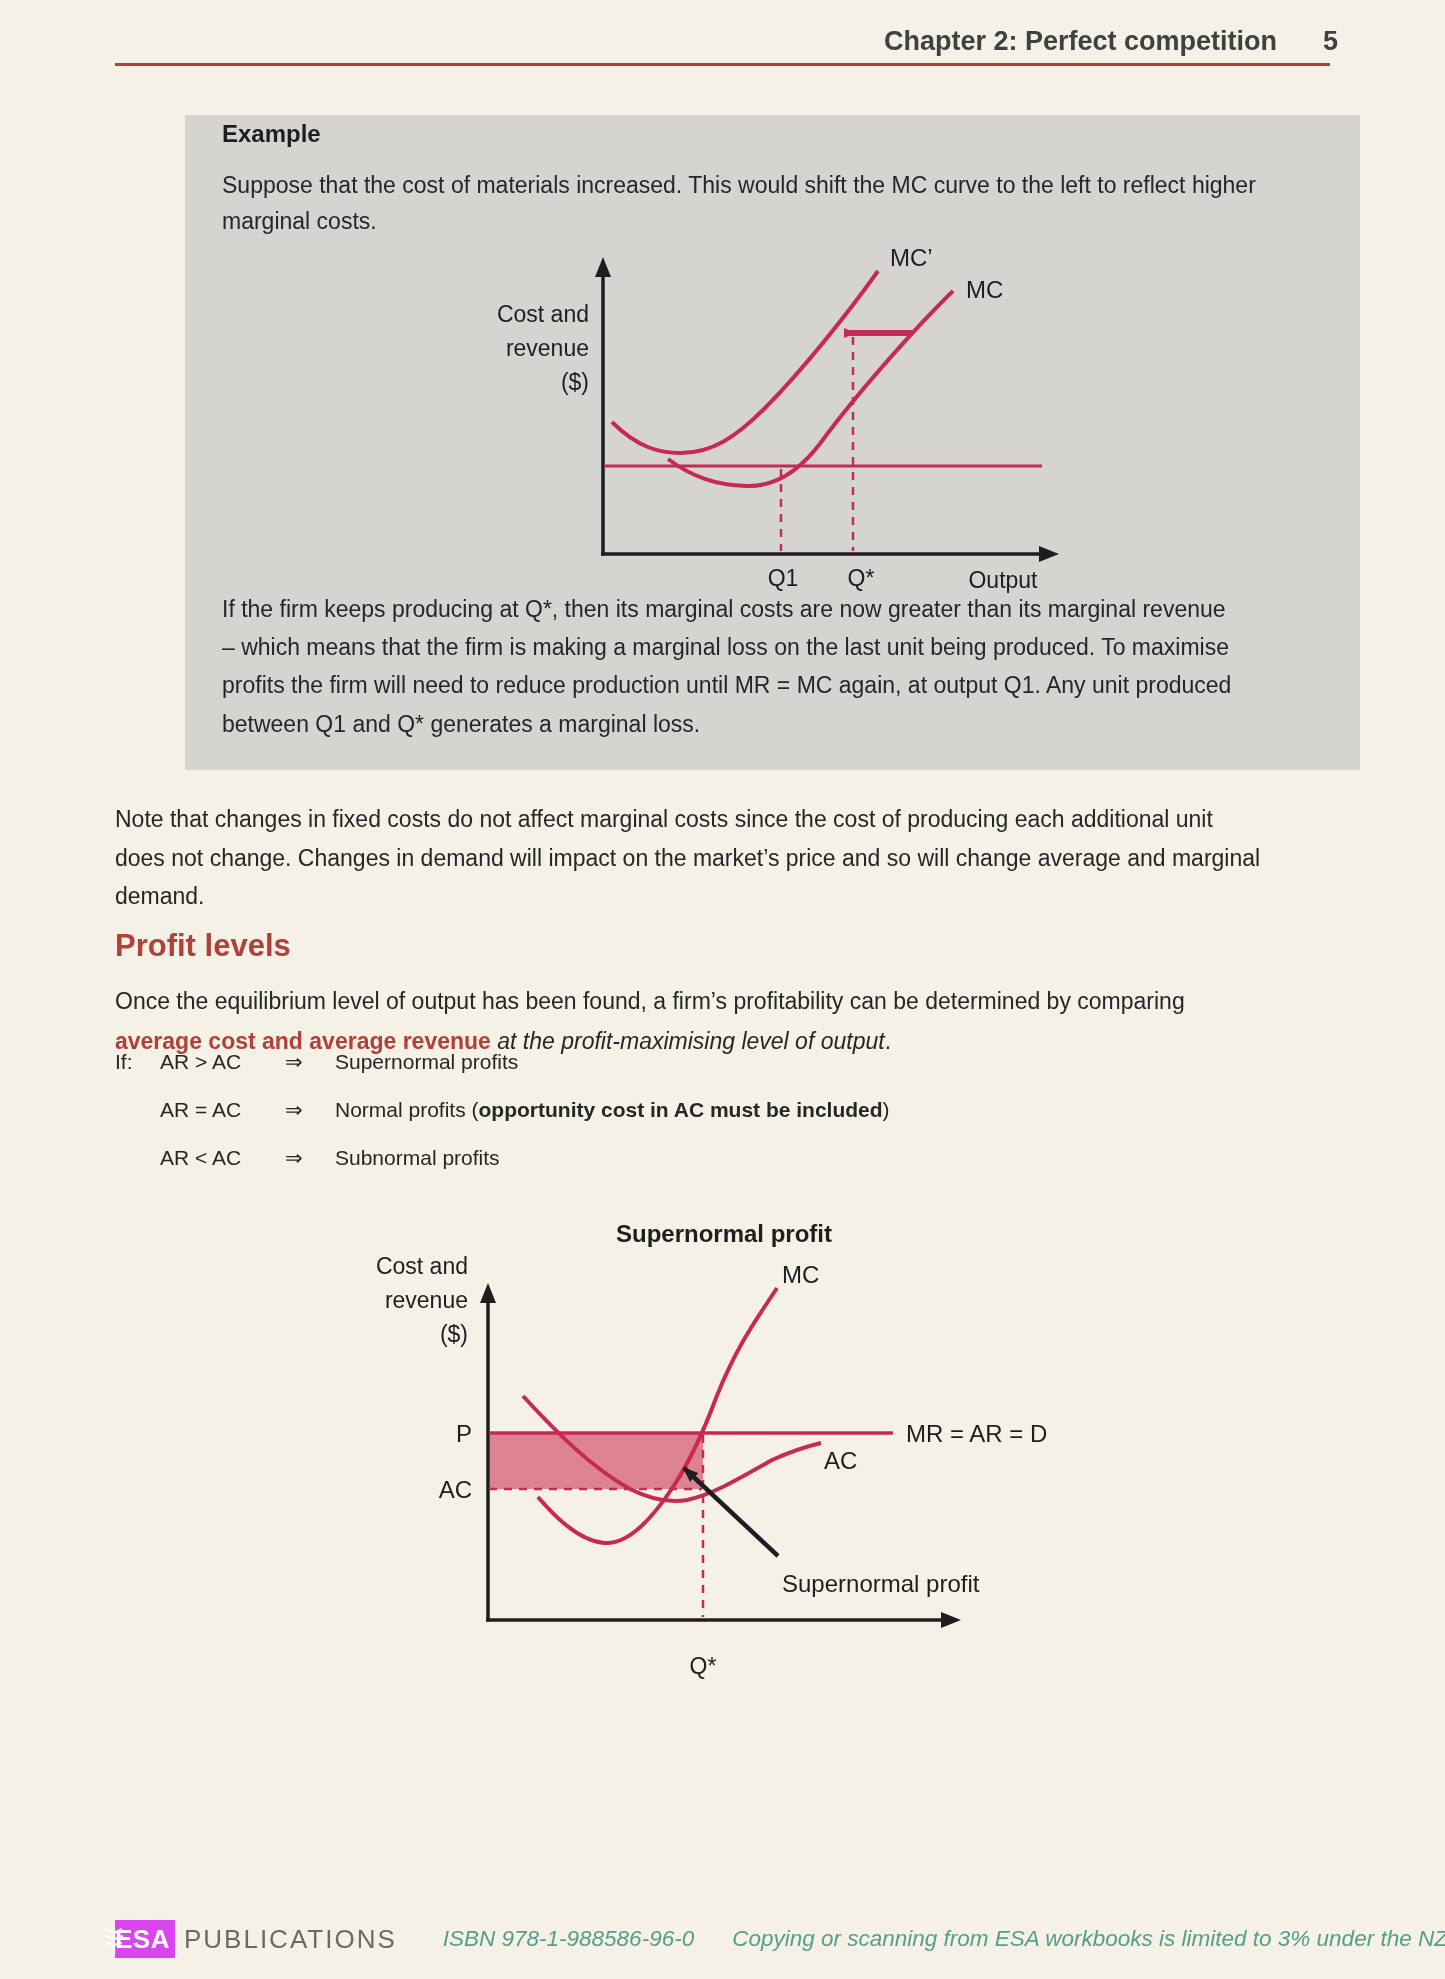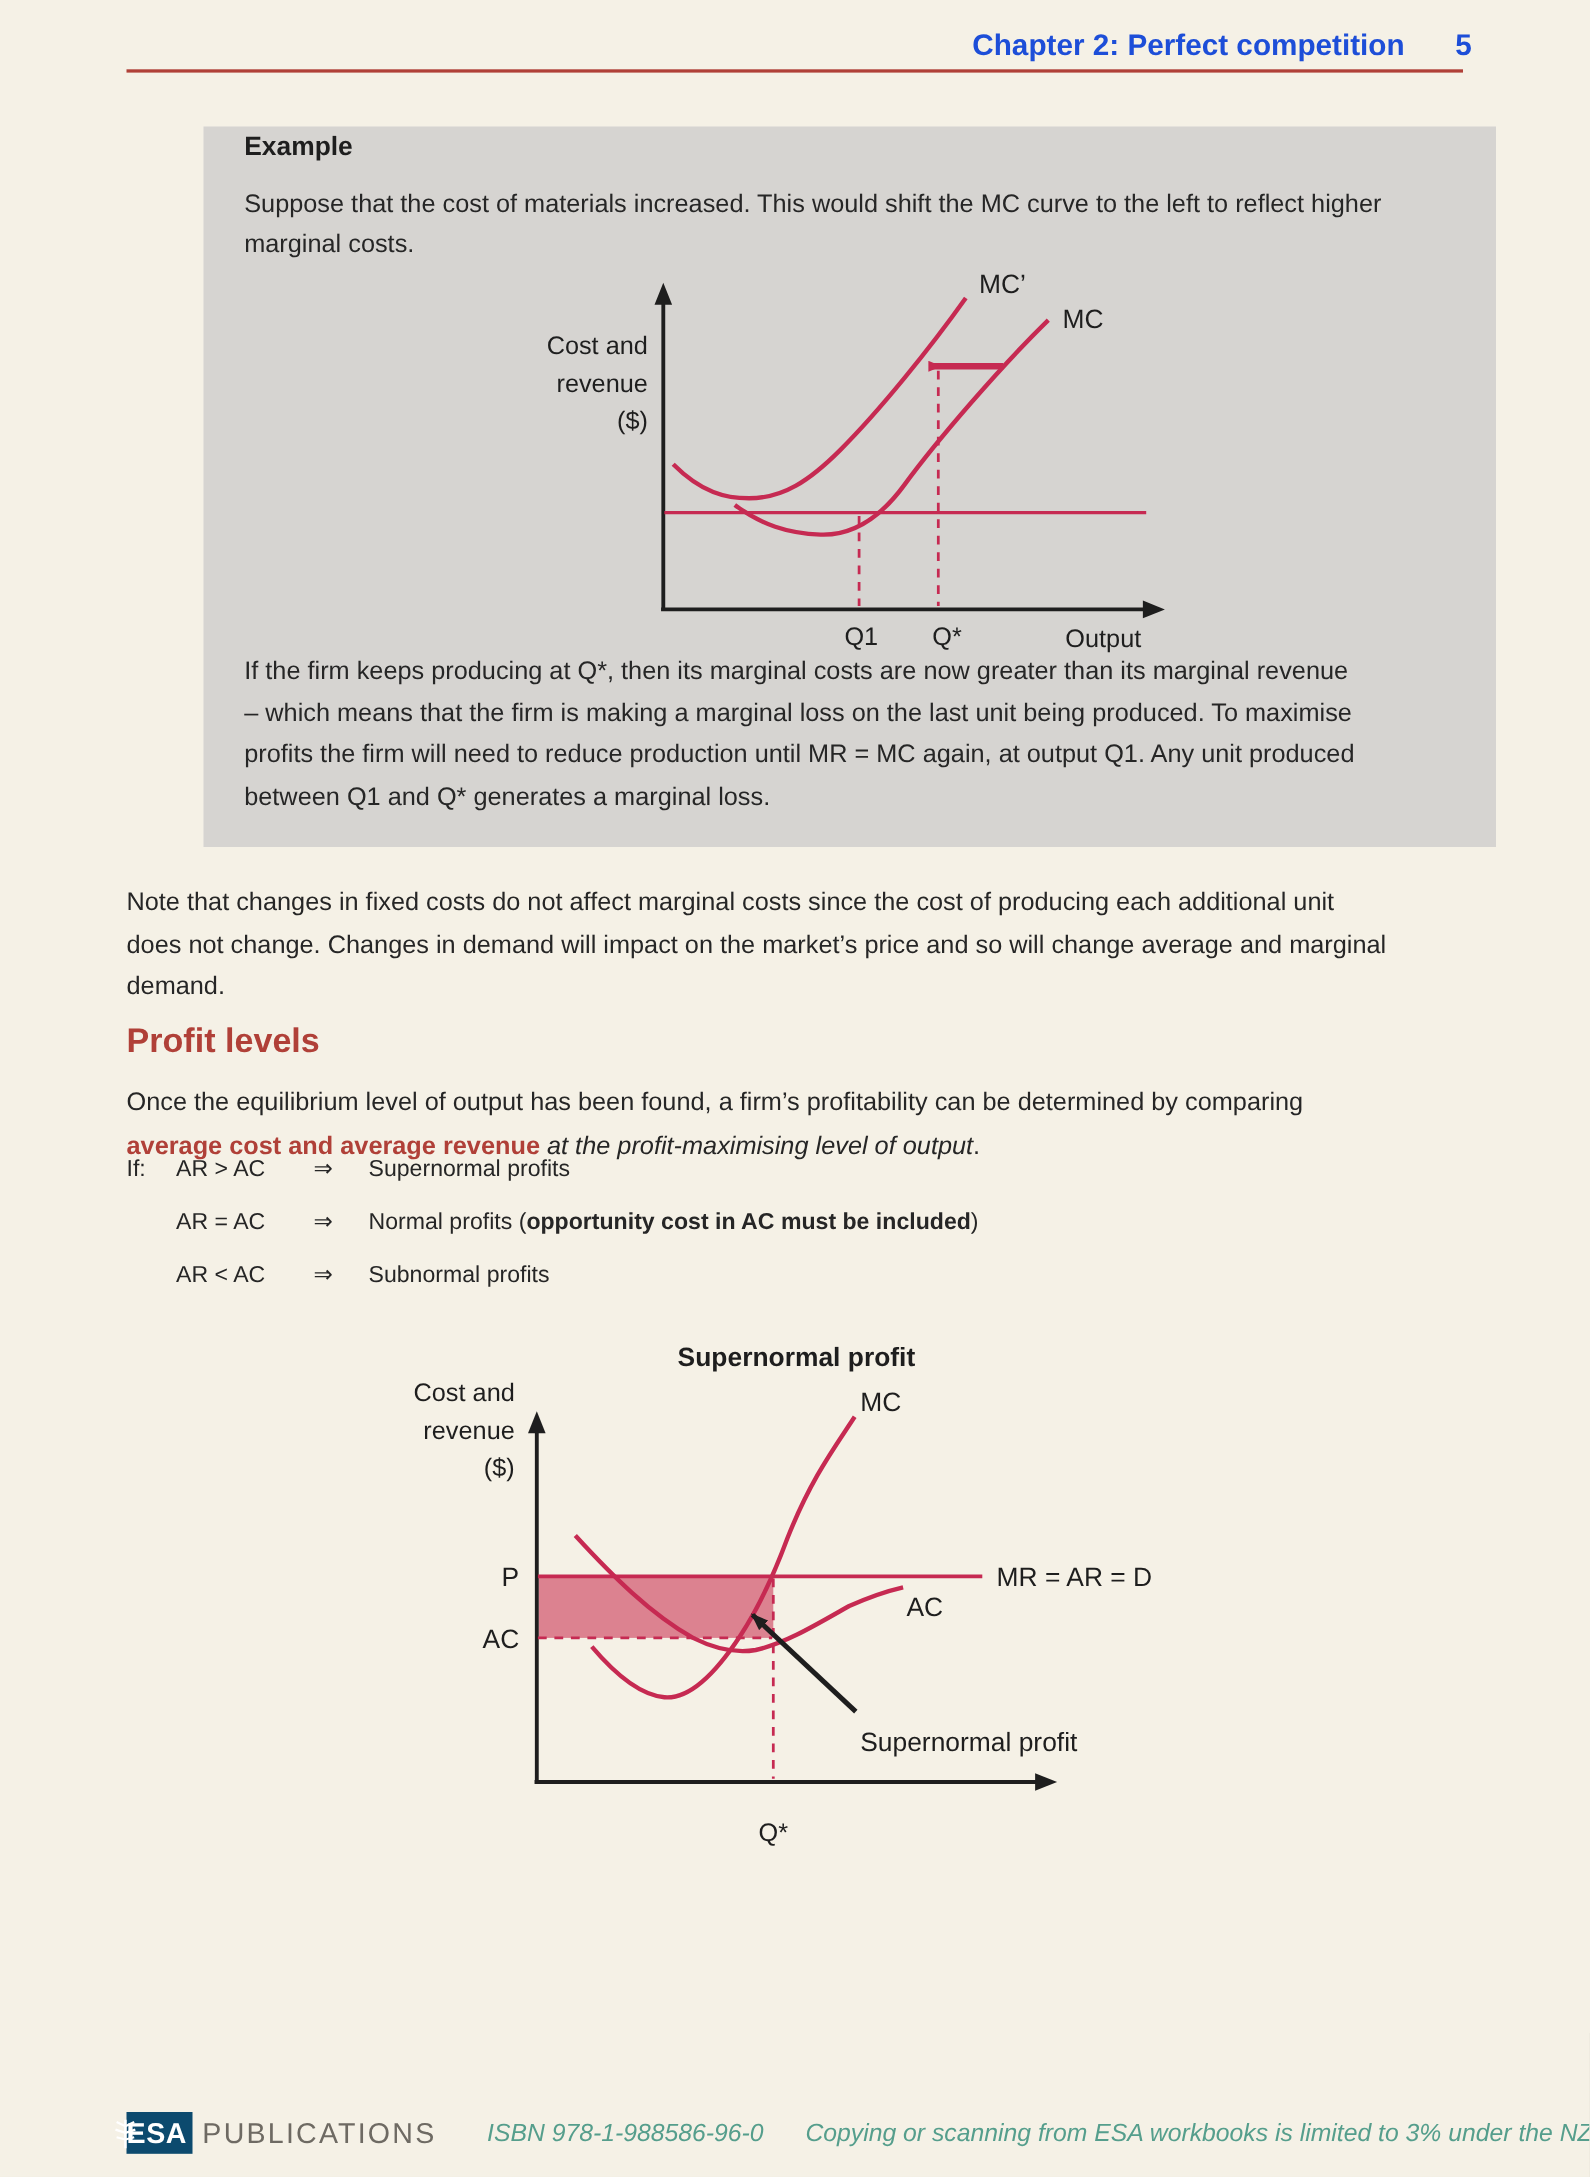--- a/index.html
+++ b/index.html
@@ -1,42 +1,42 @@
 <!DOCTYPE html>
 <html><head>
 <meta charset="utf-8">
 <style>
   html,body{margin:0;padding:0;background:#e9e6dc;}
   .page{position:relative;width:1445px;height:1979px;background:#f5f1e6;
         font-family:"Liberation Sans",sans-serif;color:#262626;overflow:hidden;}
   .abs{position:absolute;}
   
   .hdr{top:26px;left:115px;right:107px;display:flex;justify-content:flex-end;
-       align-items:flex-end;gap:46px;font-weight:bold;font-size:27px;color:#1d4ed8;}
+       align-items:flex-end;gap:46px;font-weight:bold;font-size:27px;color:#404040;}
   .hdr-rule{top:63px;left:115px;width:1215px;height:3px;background:#b04038;}
   
   .exbox{top:115px;left:185px;width:1175px;height:655px;background:#d6d4d1;}
   .ex-title{top:120px;left:222px;font-size:24px;font-weight:bold;color:#1e1e1e;}
   .para{font-size:23px;color:#262626;}
   .p1{top:168px;left:222px;width:1115px;line-height:35.5px;}
   .p2{top:590px;left:222px;width:1115px;line-height:38.2px;}
   .note{top:800px;left:115px;width:1245px;line-height:38.5px;}
   .sec-h{top:928px;left:115px;font-size:31px;font-weight:bold;color:#b04038;}
   .intro{top:982px;left:115px;width:1245px;line-height:39.5px;}
   .red-b{color:#b04038;font-weight:bold;}
   .ital{font-style:italic;}
   .cond{left:115px;display:flex;font-size:21px;align-items:baseline;}
   .cond .pfx{width:45px;}
   .cond .lhs{width:125px;}
   .cond .arr{width:50px;}
   .c1{top:1050px;} .c2{top:1098px;} .c3{top:1146px;align-items:flex-end;}
   svg text{font-family:"Liberation Sans",sans-serif;fill:#1e1e1e;}
   
   .foot{top:1920px;left:115px;width:1245px;display:flex;align-items:center;}
-  .logo-box{width:73px;height:38px;background:#0c4a6e;display:flex;align-items:center;
+  .logo-box{width:73px;height:38px;background:#d946ef;display:flex;align-items:center;
             justify-content:flex-end;padding-right:5px;box-sizing:border-box;}
   .logo-esa{color:#ffffff;font-weight:bold;font-size:26px;letter-spacing:.5px;}
   .logo-pub{color:#6e6a63;font-size:26px;letter-spacing:2px;margin-left:9px;}
   .isbn-wrap{margin-left:46px;display:flex;gap:38px;color:#559e8c;
              font-size:22.5px;font-style:italic;white-space:nowrap;}
 </style>
 </head>
 <body>
 
 <div class="page">

